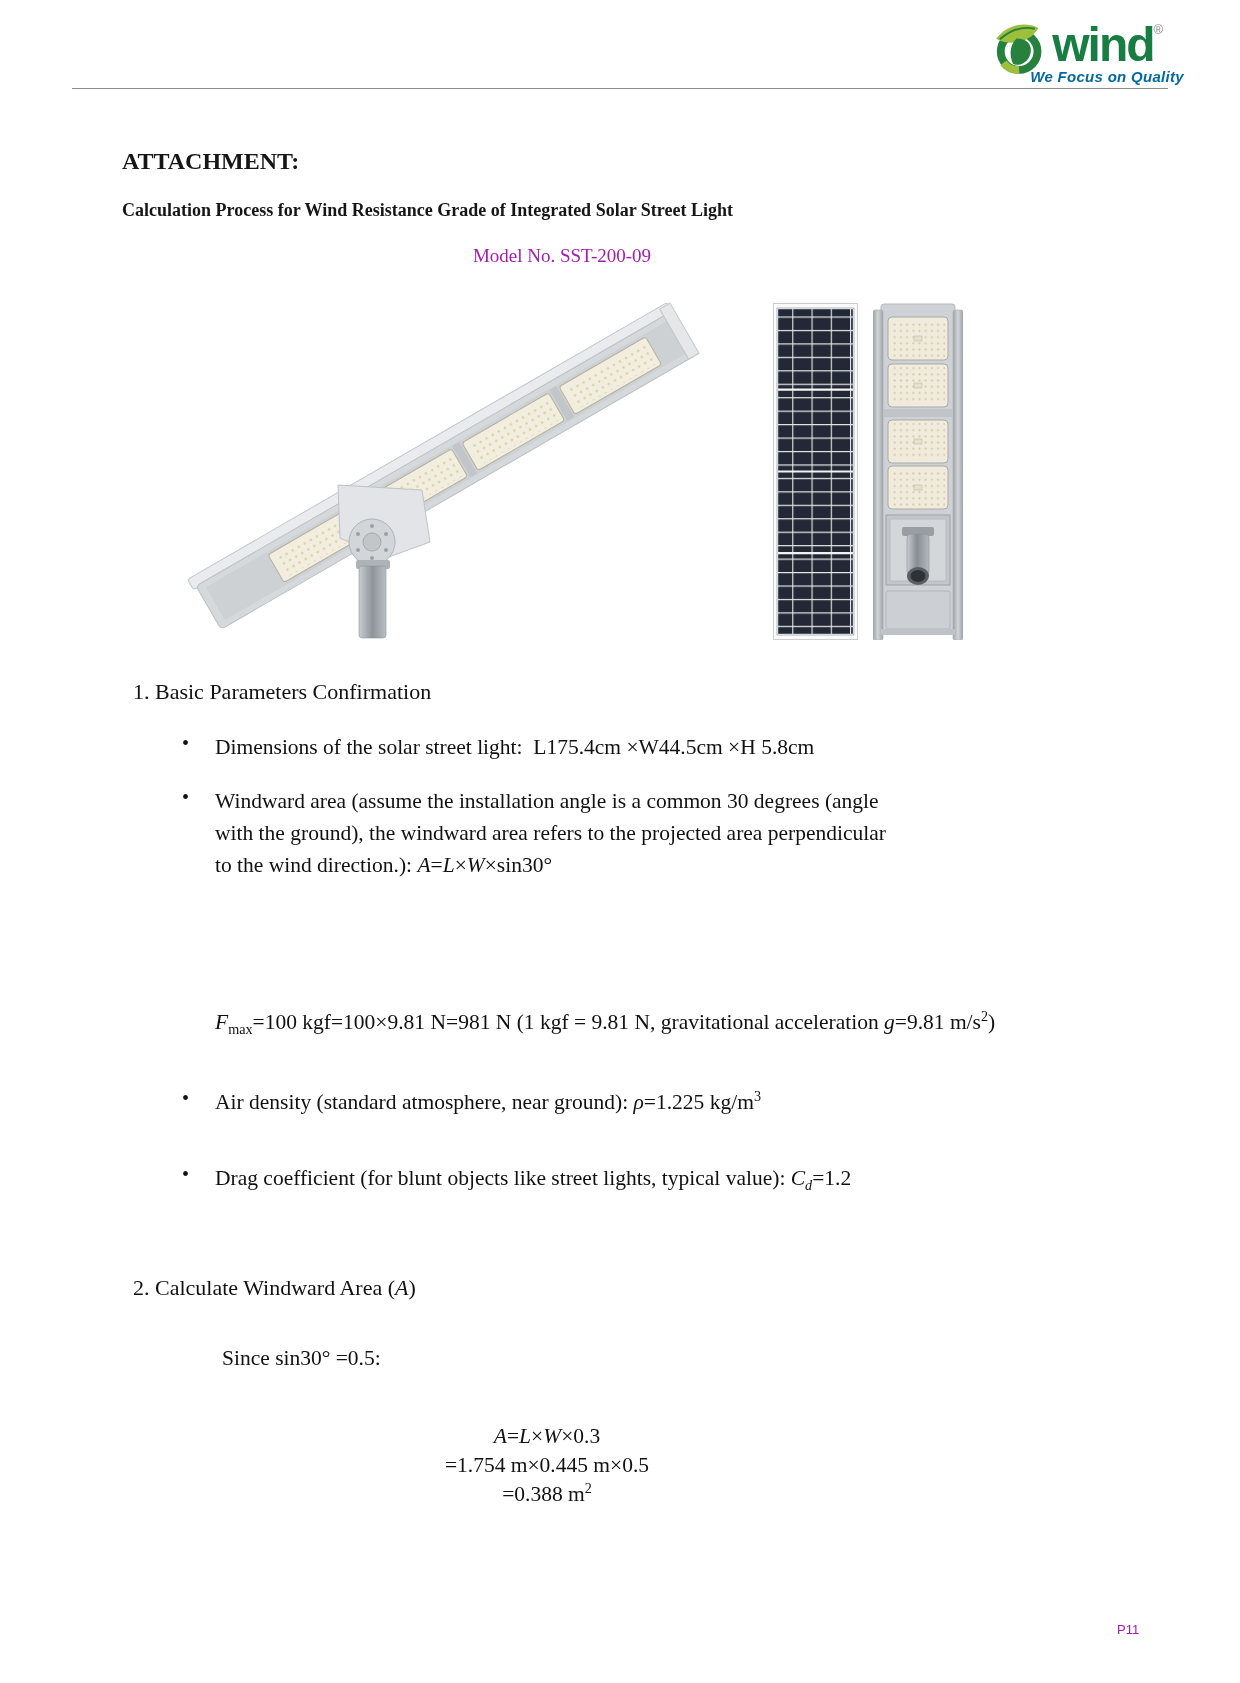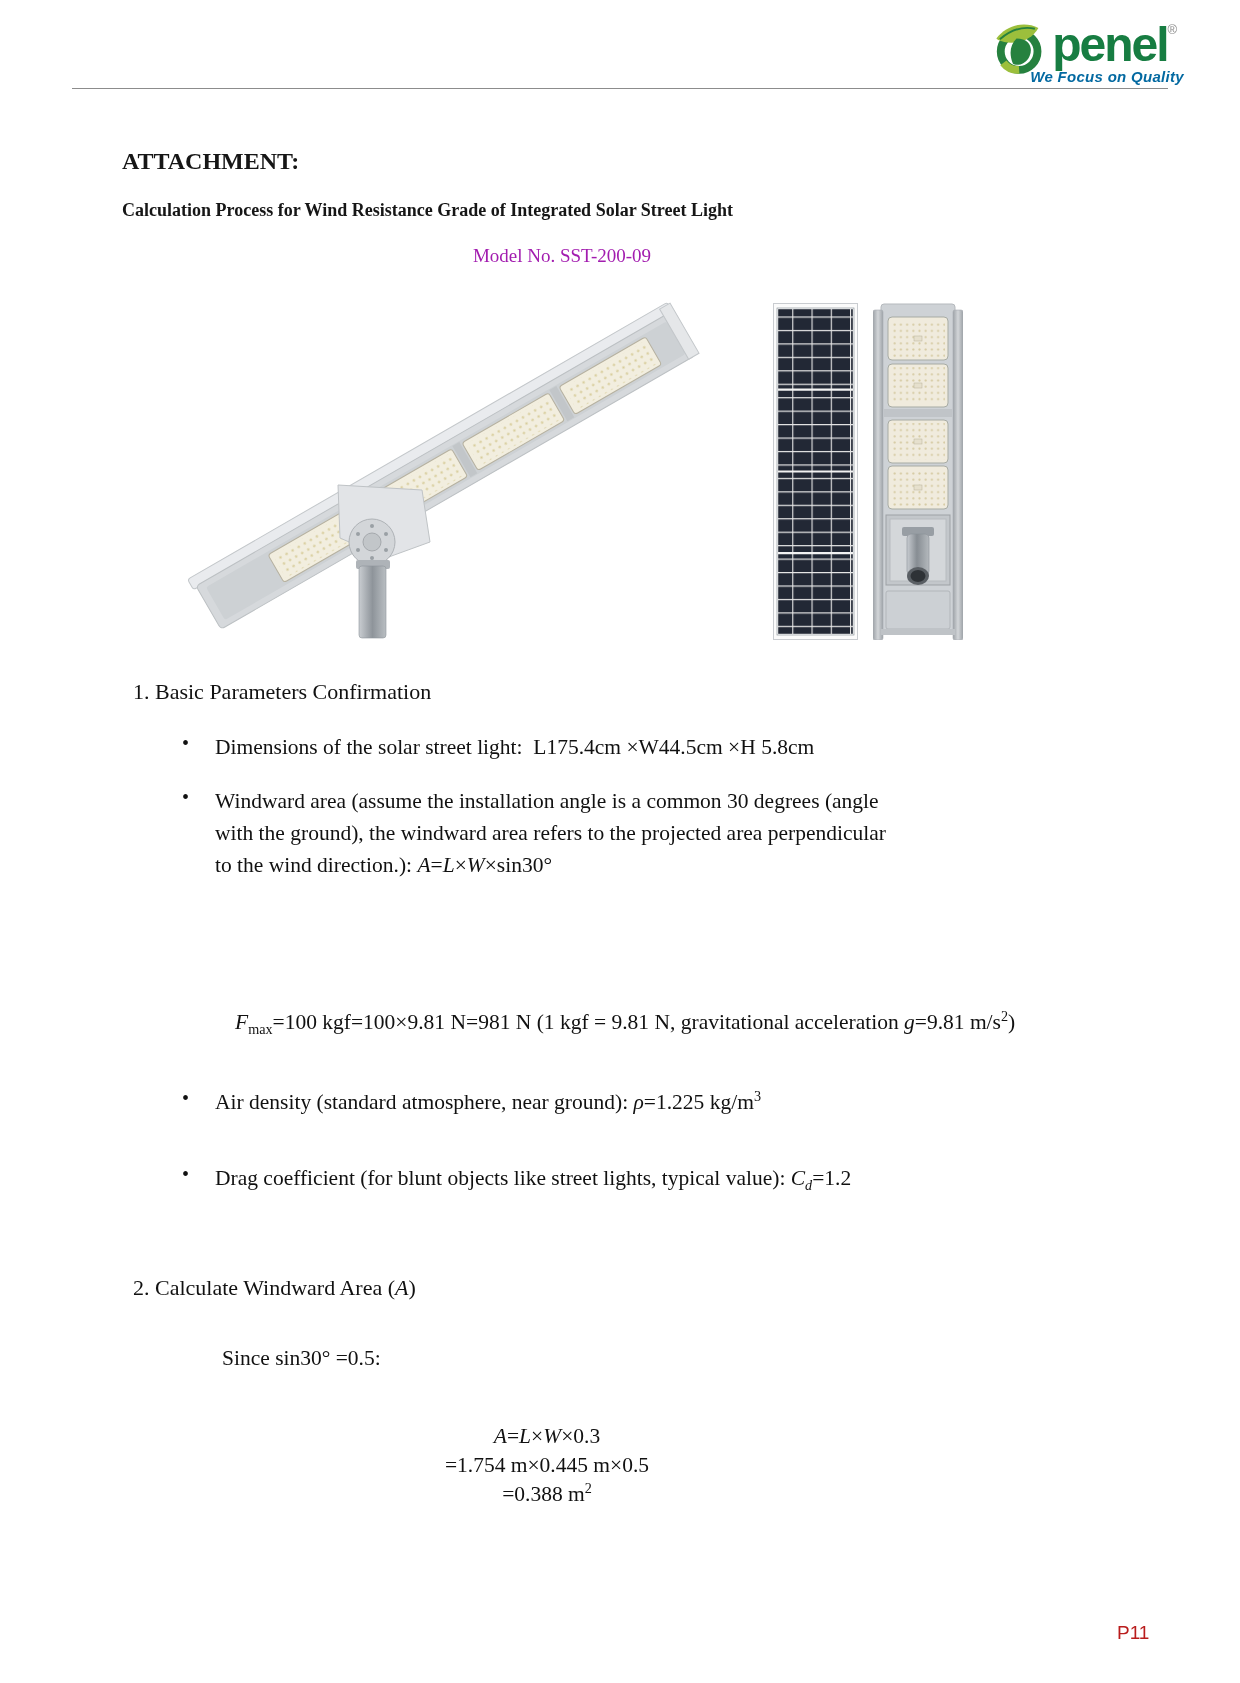--- a/index.html
+++ b/index.html
@@ -34,45 +34,45 @@
 
   
   .s1h{left:133px;top:679px;font-size:22px;}
   .bullet{position:absolute;left:215px;}
   .bullet .dot{position:absolute;left:-33px;top:1px;font-size:20px;}
   .bullet .dot::before{content:"\2022";}
   .ln{white-space:nowrap;line-height:32px;font-size:21.5px;}
   .b1{top:731px;}
   .b2{top:785px;}
   .b3{top:926px;}
-  .fml{left:215px;top:1010px;font-size:21.5px;white-space:nowrap;margin-left:20px;}
+  .fml{left:215px;top:1010px;font-size:21.5px;white-space:nowrap;}
   .b4{top:1086px;}
   .b5{top:1162px;}
   .s2h{left:133px;top:1275px;font-size:22px;}
   .since{left:222px;top:1346px;font-size:21.5px;}
   .cblock{left:122px;top:1422px;width:850px;text-align:center;}
   .cblock .ln{line-height:29px;}
   .pagenum{left:1117px;top:1622px;font-family:"Liberation Sans",sans-serif;
-           font-size:19px;color:#b91c1c;}
+           font-size:13px;color:#a21caf;}
 </style>
 </head>
 <body>
 
 <div class="page">
 
   <div class="abs logo">
     <div class="brandrow">
       <svg class="leaf" viewBox="0 0 64 64">
         <circle cx="31" cy="36" r="21" fill="none" stroke="#26813f" stroke-width="9"></circle>
         <path d="M13 49 A21 21 0 0 0 31 57" stroke="#9cbf3c" stroke-width="9" fill="none"></path>
         <path d="M5 21 C17 5 38 1 53 9 C45 24 26 28 14 25 C10 24 7 23 5 21 Z" fill="#9cbf3c"></path>
         <path d="M9 22 C22 11 36 7 49 10" stroke="#26813f" stroke-width="2.2" fill="none"></path>
         <path d="M28 21 C43 21 47 32 43 41 C39 51 28 53 24 50 C19 38 21 28 28 21 Z" fill="#26813f"></path>
       </svg>
-      <span class="wordmark">penel</span>
+      <span class="wordmark">wind</span>
       <span class="reg">®</span>
     </div>
     <div class="tagline">We Focus on Quality</div>
   </div>
 
   <div class="abs rule"></div>
 
   <div class="abs sans attachment">ATTACHMENT:</div>
   <div class="abs sans title">Calculation Process for Wind Resistance Grade of Integrated Solar Street Light</div>
   <div class="abs sans model">Model No. SST-200-09</div>

